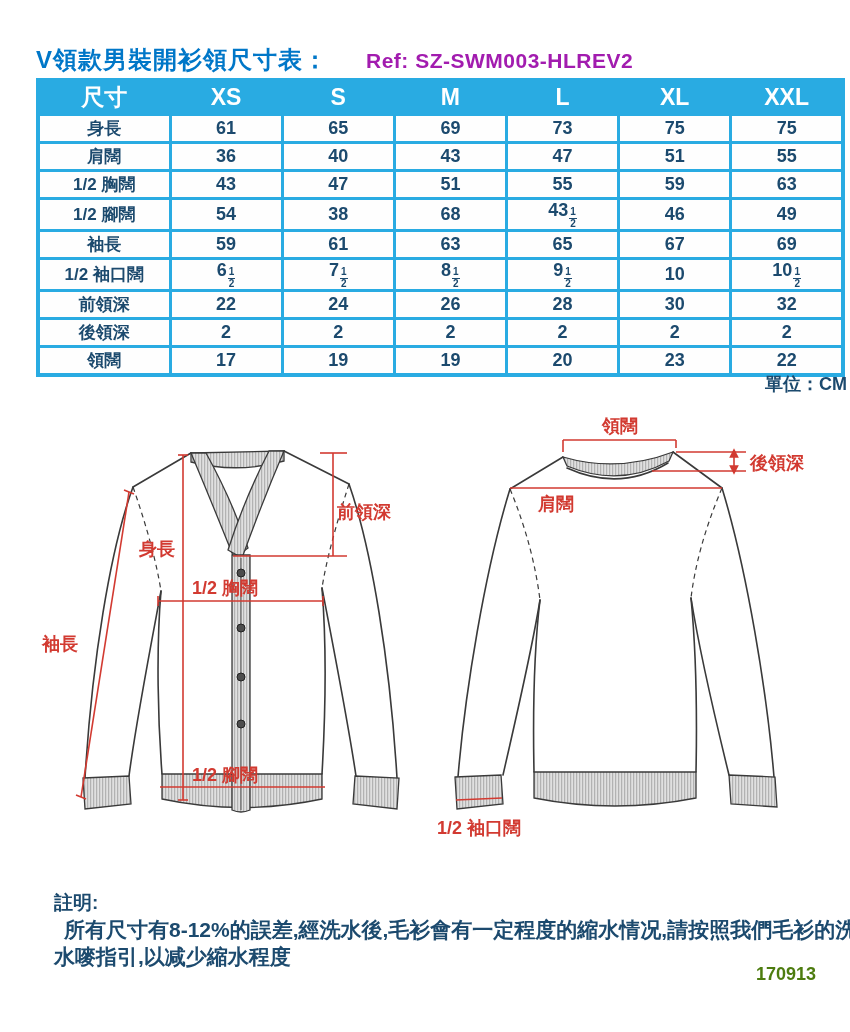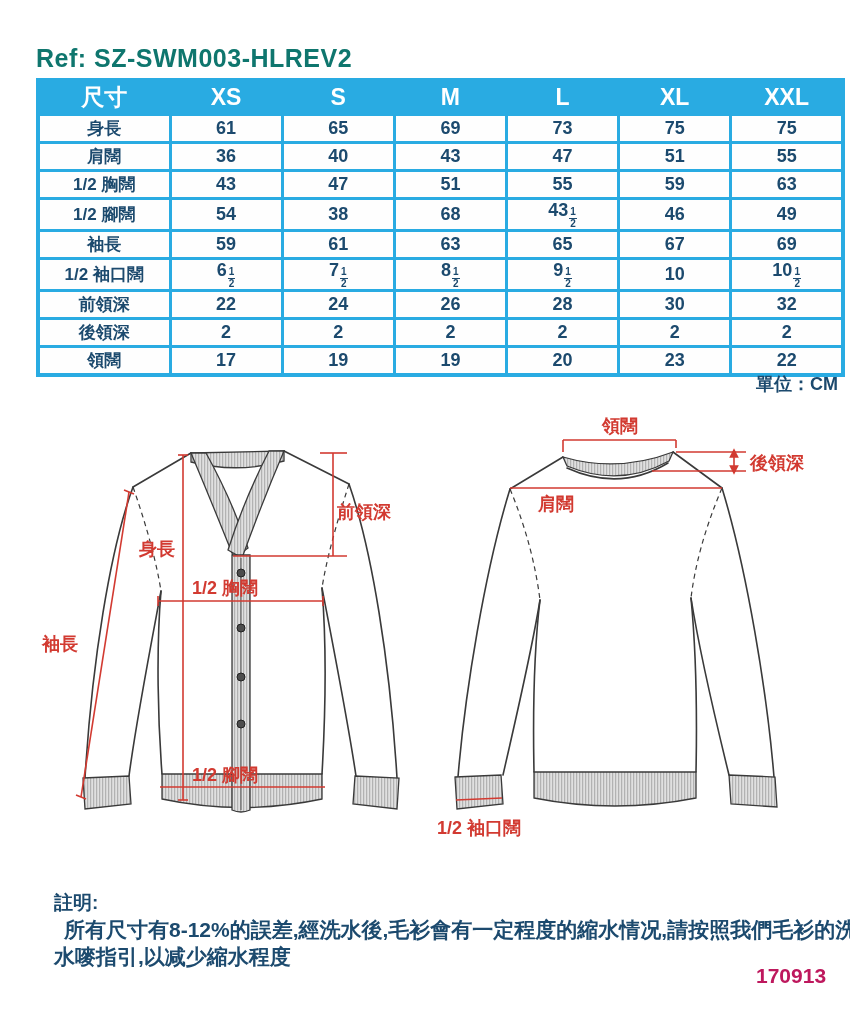--- a/index.html
+++ b/index.html
@@ -2,58 +2,59 @@
 <html><head>
 <meta charset="utf-8">
 <style>
   html,body{margin:0;padding:0;background:#fff;}
   #page{position:relative;width:850px;height:1032px;background:#ffffff;overflow:hidden;
         font-family:"Liberation Sans","DejaVu Sans",sans-serif;}
 
   
   #title-row{position:absolute;left:36px;top:44px;display:flex;align-items:baseline;gap:38px;}
   #title-zh{font-size:24px;font-weight:700;color:#0077c8;letter-spacing:1px;}
-  #title-ref{font-size:25px;font-weight:700;color:#0f766e;letter-spacing:0.5px;}
+  #title-ref{font-size:21px;font-weight:700;color:#a21caf;letter-spacing:0.5px;}
 
   
   #size-table{position:absolute;left:36px;top:78px;width:809px;border-collapse:collapse;
               table-layout:fixed;border:4px solid #29abe2;}
   #size-table th{background:#29abe2;color:#ffffff;font-size:23px;font-weight:700;
                  height:30px;border:3px solid #29abe2;padding:0;text-align:center;}
   #size-table td{background:#fefefe;color:#1c4a6e;font-size:18px;font-weight:700;
                  height:25px;border:3px solid #29abe2;padding:0;text-align:center;vertical-align:middle;}
   #size-table td.rowlabel{font-size:17px;}
   .vfrac{display:inline-flex;flex-direction:column;font-size:10px;line-height:1.05;
          font-weight:700;vertical-align:1px;margin-left:1px;}
   .vfrac .fn{border-bottom:1.4px solid currentColor;padding:0 1px;}
   .vfrac .fd{padding:0 1px;}
 
-  #unit-note{position:absolute;right:12px;top:372px;font-size:18px;font-weight:700;color:#1c4a6e;}
+  #unit-note{position:absolute;right:3px;top:372px;font-size:18px;font-weight:700;color:#1c4a6e;}
 
   
   #diagram{position:absolute;left:0;top:400px;}
   .dim-label{fill:#d23a31;font-size:18px;font-weight:700;}
   .dim-line{stroke:#d23a31;stroke-width:1.6;fill:none;}
   .outline{stroke:#3a3a3a;stroke-width:1.6;fill:none;stroke-linecap:round;}
   .rib-f{stroke:#3a3a3a;stroke-width:1.3;fill:url(#rib);}
   .seam{stroke:#3a3a3a;stroke-width:1.2;fill:none;stroke-dasharray:5 4;}
 
   
   #notes{position:absolute;left:54px;top:890px;color:#1c4a6e;}
   #notes-heading{font-size:19px;font-weight:700;}
   .note-line{font-size:21px;font-weight:700;line-height:27px;white-space:nowrap;}
   .note-line.first{padding-left:10px;}
-  #date-code{position:absolute;left:756px;top:964px;font-size:21px;font-weight:700;color:#be185d;}
+  #date-code{position:absolute;left:756px;top:964px;font-size:18px;font-weight:700;color:#4d7c0f;}
 </style>
 </head>
 <body>
 
 <div id="page">
 
   <div id="title-row">
+    <span id="title-zh">V領款男裝開衫領尺寸表：</span>
     <span id="title-ref">Ref: SZ-SWM003-HLREV2</span>
   </div>
 
   <table id="size-table">
     <colgroup>
       <col style="width:132px">
         <col>
         <col>
         <col>
         <col>

